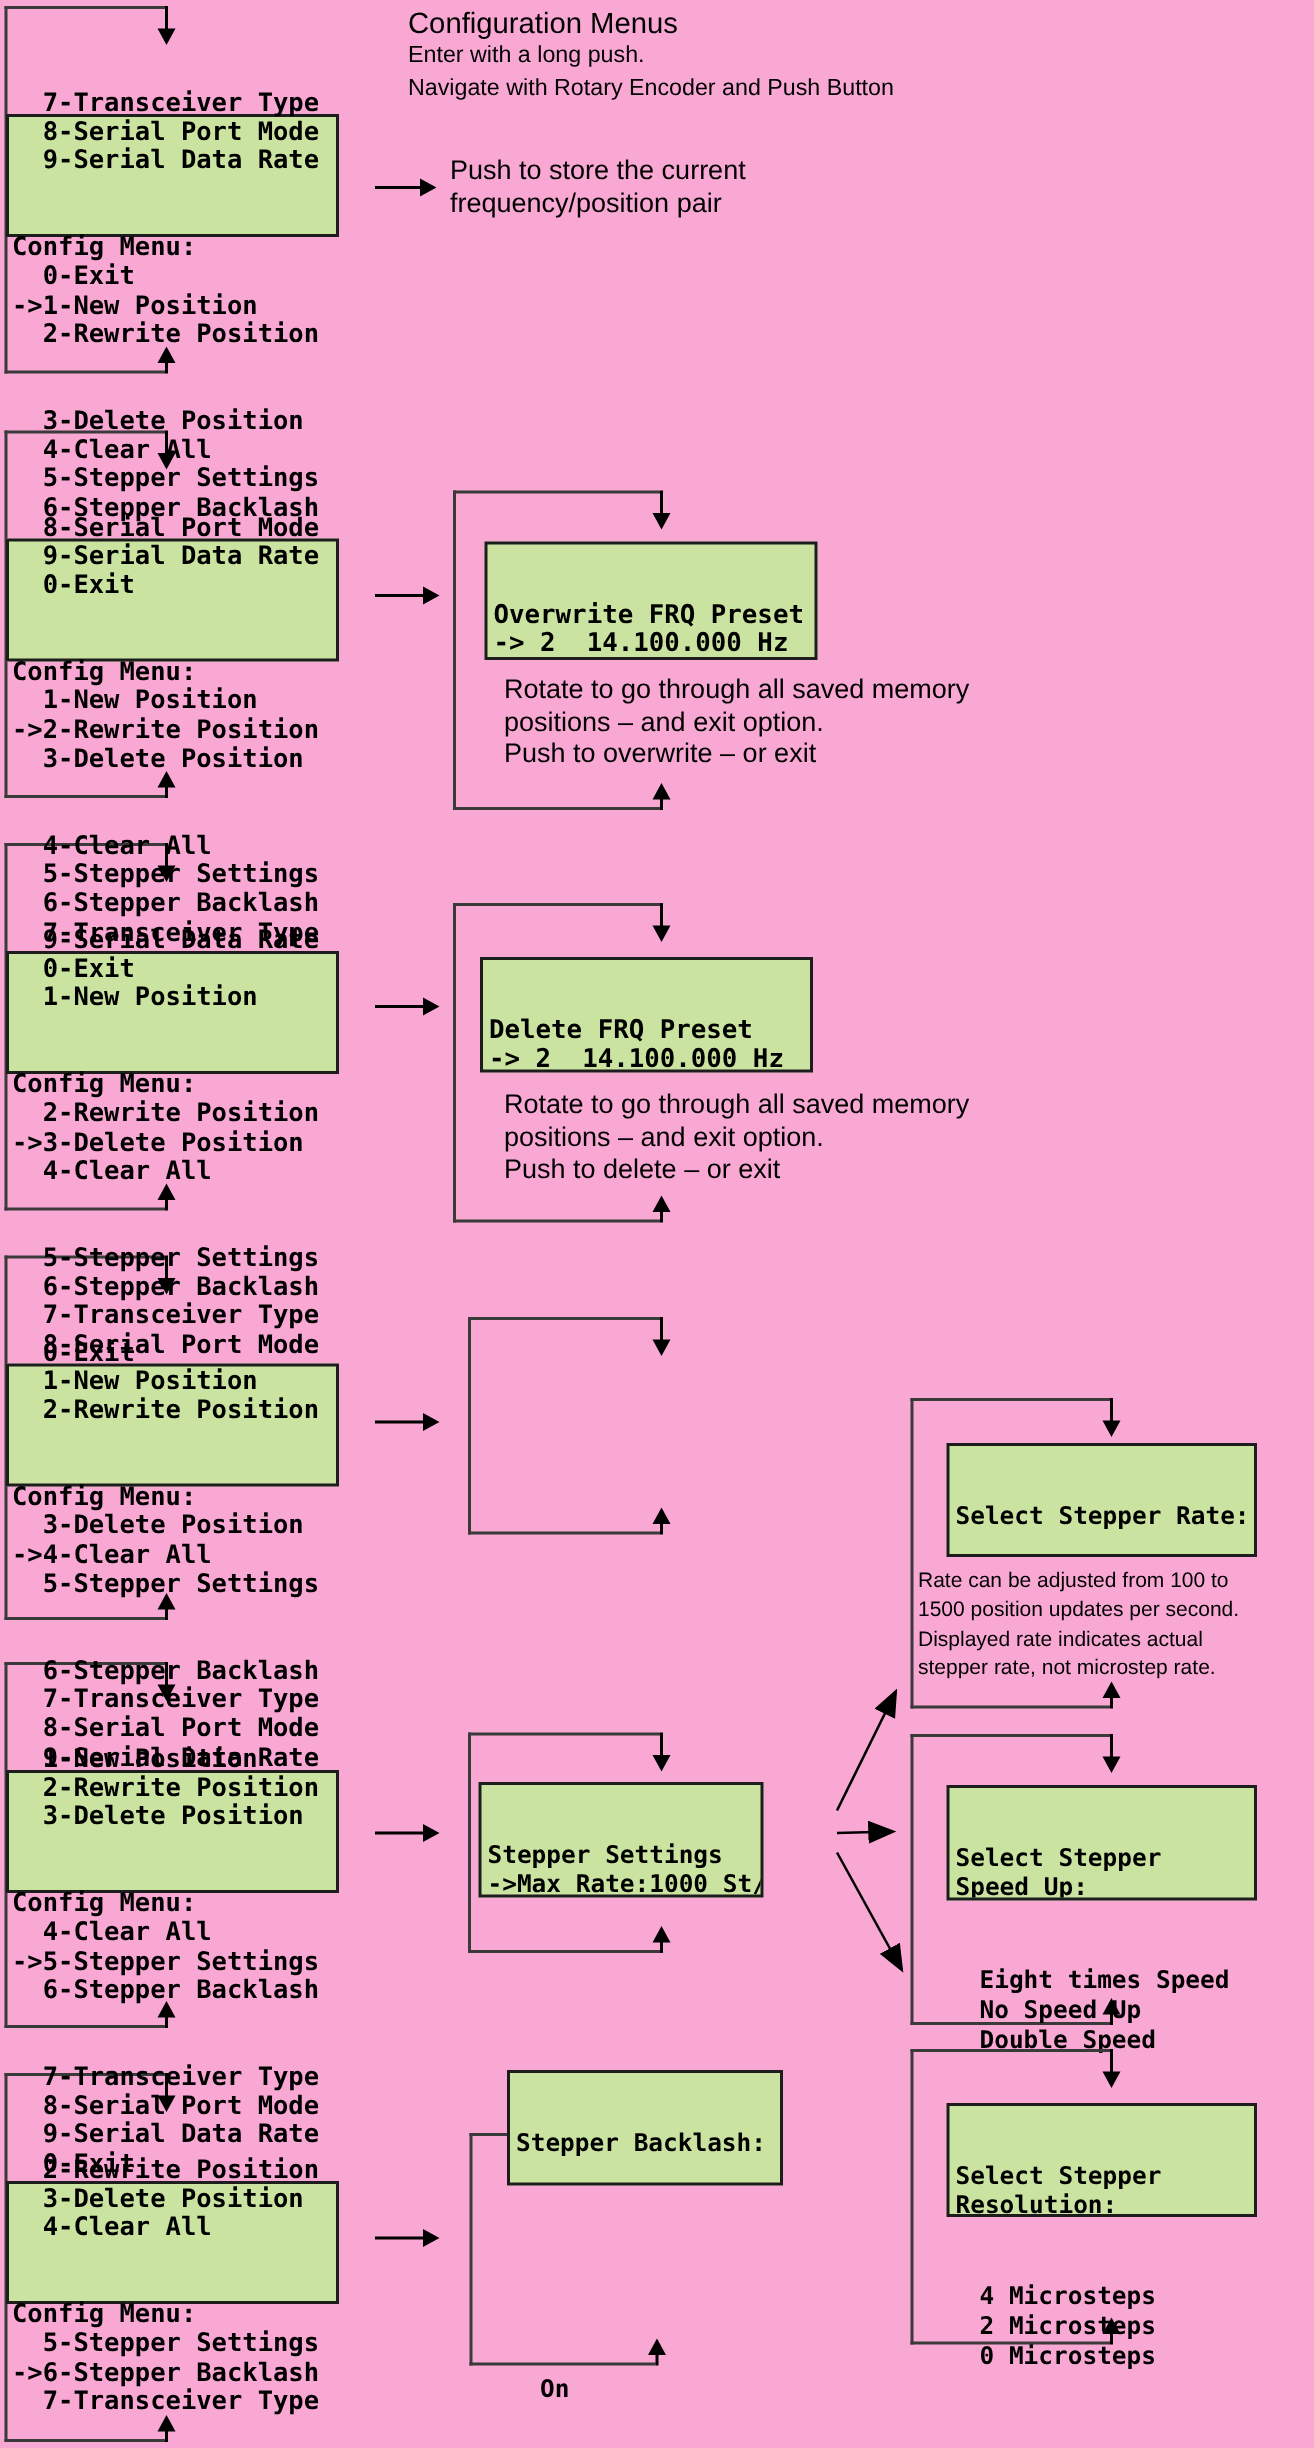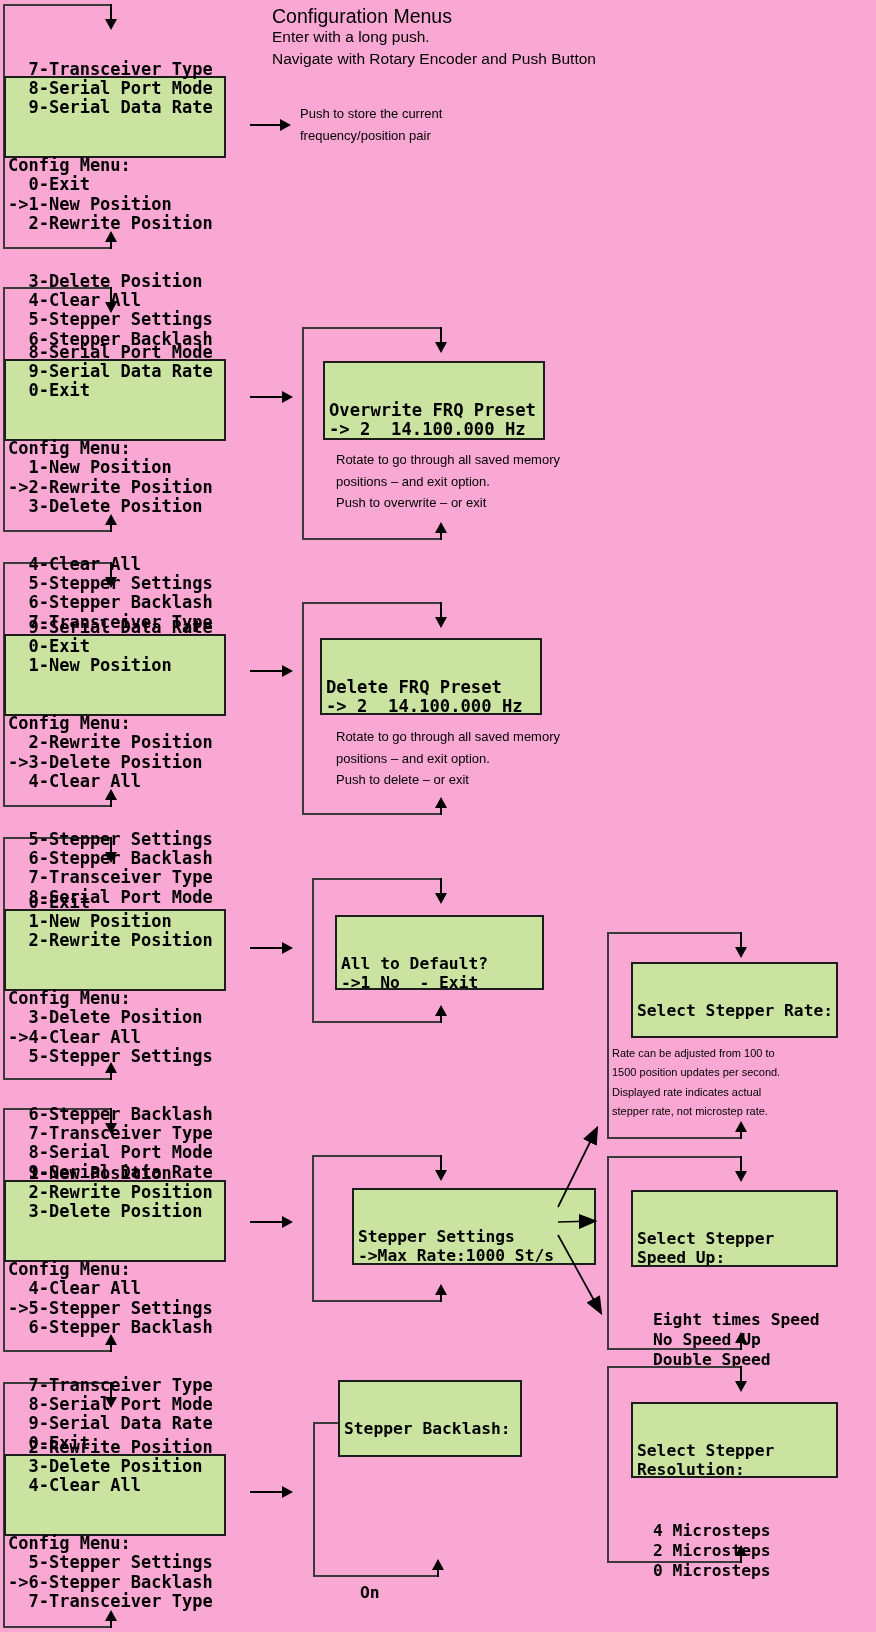--- a/index.html
+++ b/index.html
@@ -29,22 +29,22 @@
     font:bold 17px/19.3px "DejaVu Sans Mono",monospace;white-space:pre;}
   .mline{min-height:19.3px;}
 
   
   .screen{position:absolute;background:var(--lcd-green);border:2px solid #1d1d1d;box-sizing:border-box;
     padding:1px 4px;font:bold 16.3px/18.6px "DejaVu Sans Mono",monospace;white-space:pre;overflow:hidden;}
   .screen.big{font-size:17.2px;}
   .sline{min-height:18.6px;}
 
   
-  .note{position:absolute;font-size:13px;line-height:21.5px;}
-  .note.small{font-size:11px;line-height:19.3px;}
+  .note{position:absolute;font-size:18px;line-height:21.5px;}
+  .note.small{font-size:14px;line-height:19.3px;}
   .title{position:absolute;left:272px;top:5px;font-size:19.5px;}
   .sub{position:absolute;left:272px;font-size:15.5px;}
 
   
   .olist{position:absolute;font:bold 16.3px/19.7px "DejaVu Sans Mono",monospace;white-space:pre;}
 
   
   .harrow{position:absolute;height:2px;background:#000;}
   .harrow::after{content:"";position:absolute;right:-11px;top:-5.5px;width:0;height:0;
     border-top:6.5px solid transparent;border-bottom:6.5px solid transparent;border-left:11px solid #000;}
@@ -143,23 +143,20 @@
       <div class="mline">  0-Exit</div><div class="mline">  1-New Position</div><div class="mline">  2-Rewrite Position</div>
       <div class="mline">Config Menu:</div><div class="mline">  3-Delete Position</div><div class="mline">-&gt;4-Clear All</div><div class="mline">  5-Stepper Settings</div>
       <div class="mline">  6-Stepper Backlash</div><div class="mline">  7-Transceiver Type</div><div class="mline">  8-Serial Port Mode</div><div class="mline">  9-Serial Data Rate</div>
     </div>
   </div>
   <div class="harrow" style="left:250px;top:947px;width:32px"></div>
 
   <div class="bracket" style="left:312px;top:878px;width:128px;height:145px">
     <i class="stub sd"></i>
     <i class="stub su"></i>
-  </div>
-  <div class="screen" style="left:335px;top:915px;width:209px;height:75px">
-    <div class="sline">All to Default?</div><div class="sline">-&gt;1 No  - Exit</div>
   </div>
 
   <div class="bracket" style="left:607px;top:932px;width:133px;height:207px">
     <i class="stub sd"></i>
     <i class="stub su"></i>
   </div>
   <div class="screen" style="left:631px;top:962px;width:207px;height:76px">
     <div class="sline">Select Stepper Rate:</div><div class="sline"></div>
   </div>
   <div class="note small" style="left:612px;top:1044px">
@@ -180,21 +177,21 @@
       <div class="mline">Config Menu:</div><div class="mline">  4-Clear All</div><div class="mline">-&gt;5-Stepper Settings</div><div class="mline">  6-Stepper Backlash</div>
       <div class="mline">  7-Transceiver Type</div><div class="mline">  8-Serial Port Mode</div><div class="mline">  9-Serial Data Rate</div><div class="mline">  0-Exit</div>
     </div>
   </div>
   <div class="harrow" style="left:250px;top:1221px;width:32px"></div>
 
   <div class="bracket" style="left:312px;top:1155px;width:128px;height:147px">
     <i class="stub sd"></i>
     <i class="stub su"></i>
   </div>
-  <div class="screen" style="left:352px;top:1188px;width:244px;height:77px">
+  <div class="screen" style="left:319px;top:1188px;width:190px;height:77px">
     <div class="sline">Stepper Settings</div><div class="sline">-&gt;Max Rate:1000 St/s</div>
   </div>
 
   <svg class="fan" width="70" height="210" viewBox="0 0 70 210">
     <defs>
       <marker id="ah" markerWidth="11" markerHeight="9" refX="9.5" refY="4.5" orient="auto">
         <path d="M0,0 L11,4.5 L0,9 z" fill="#000"></path>
       </marker>
     </defs>
     <line x1="13" y1="92" x2="52" y2="13" stroke="#000" stroke-width="1.7" marker-end="url(#ah)"></line>

